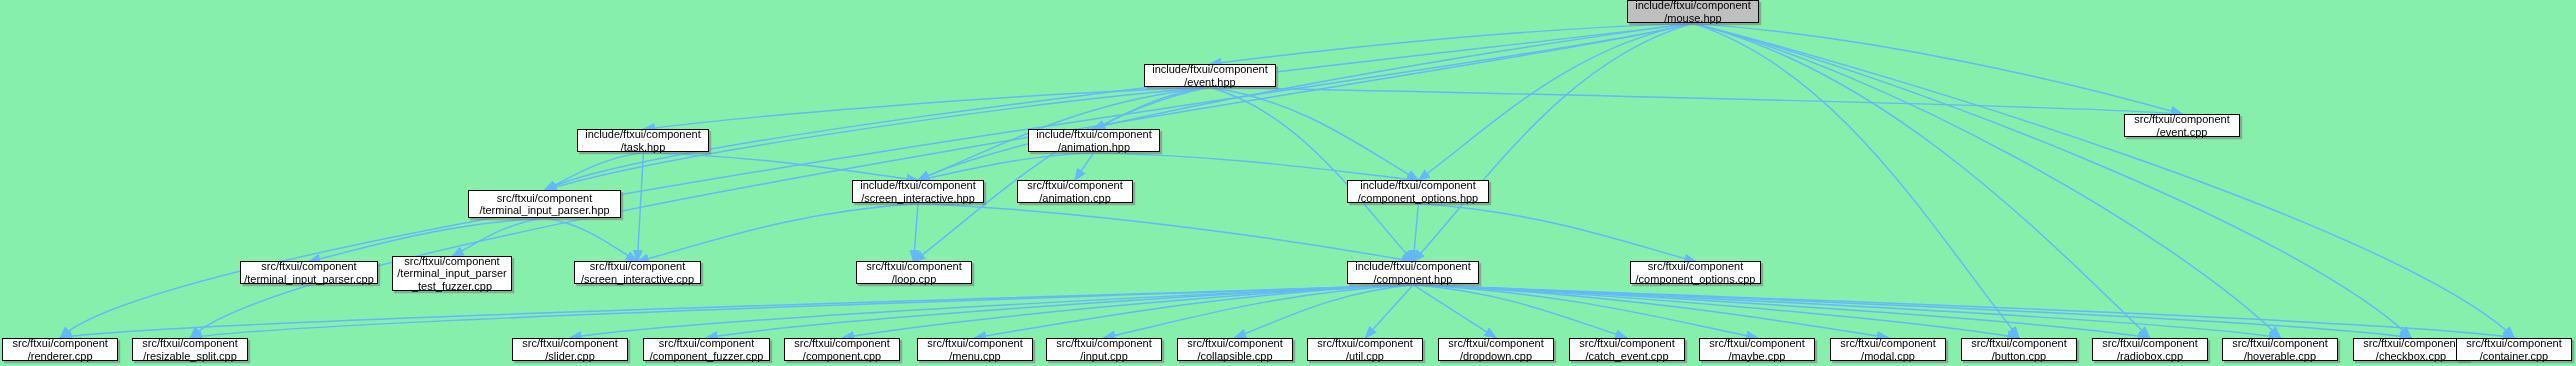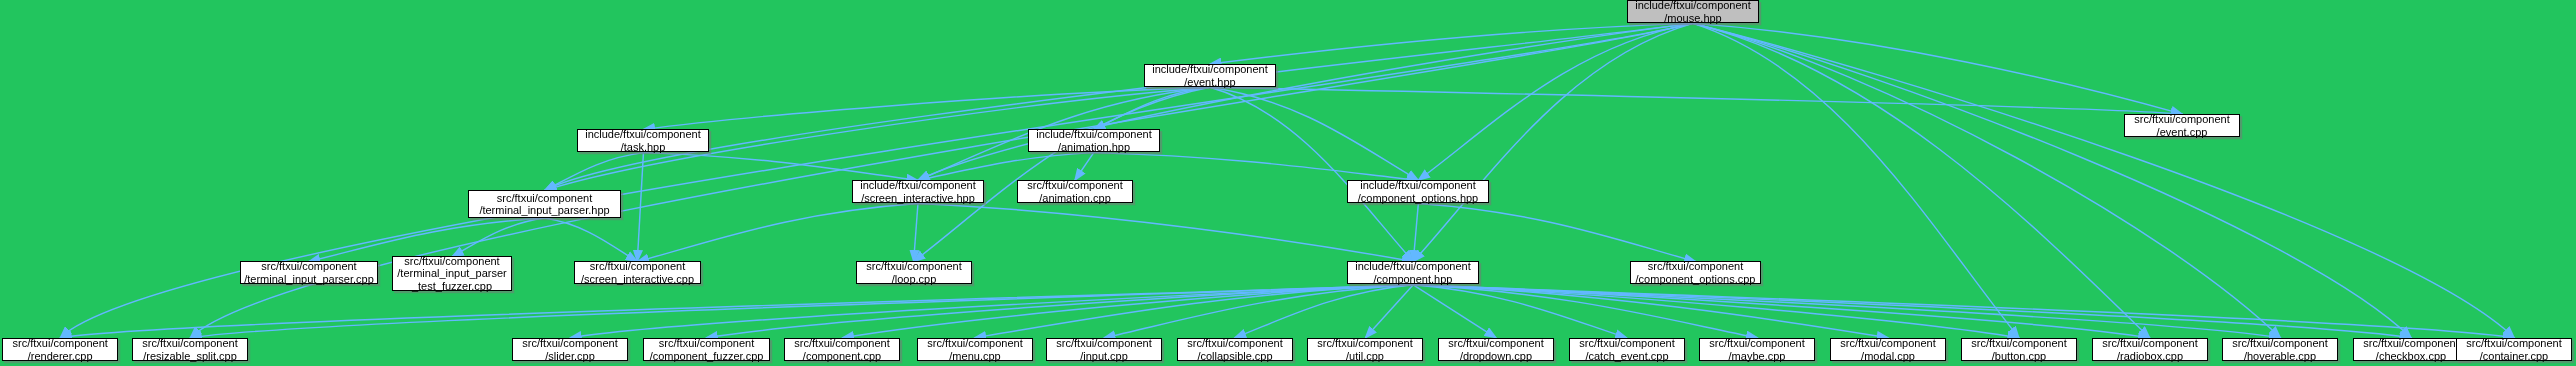--- a/index.html
+++ b/index.html
@@ -1,19 +1,19 @@
 <!DOCTYPE html>
 <html style="font-size:11.6px"><head>
 <meta charset="utf-8">
 <style>
   html,body{margin:0;padding:0;background:#000;}
   #graph{
     position:relative;
     width:2576px;height:367px;
-    background:#22c55e;
+    background:#86efac;
     font-family:"Liberation Sans", sans-serif;
     overflow:hidden;
   }
   #edges{position:absolute;left:0;top:0;width:2576px;height:367px;}
   .node{
     position:absolute;
     box-sizing:border-box;
     border:0.7px solid #000;
     background:#fff;
     color:#000;

